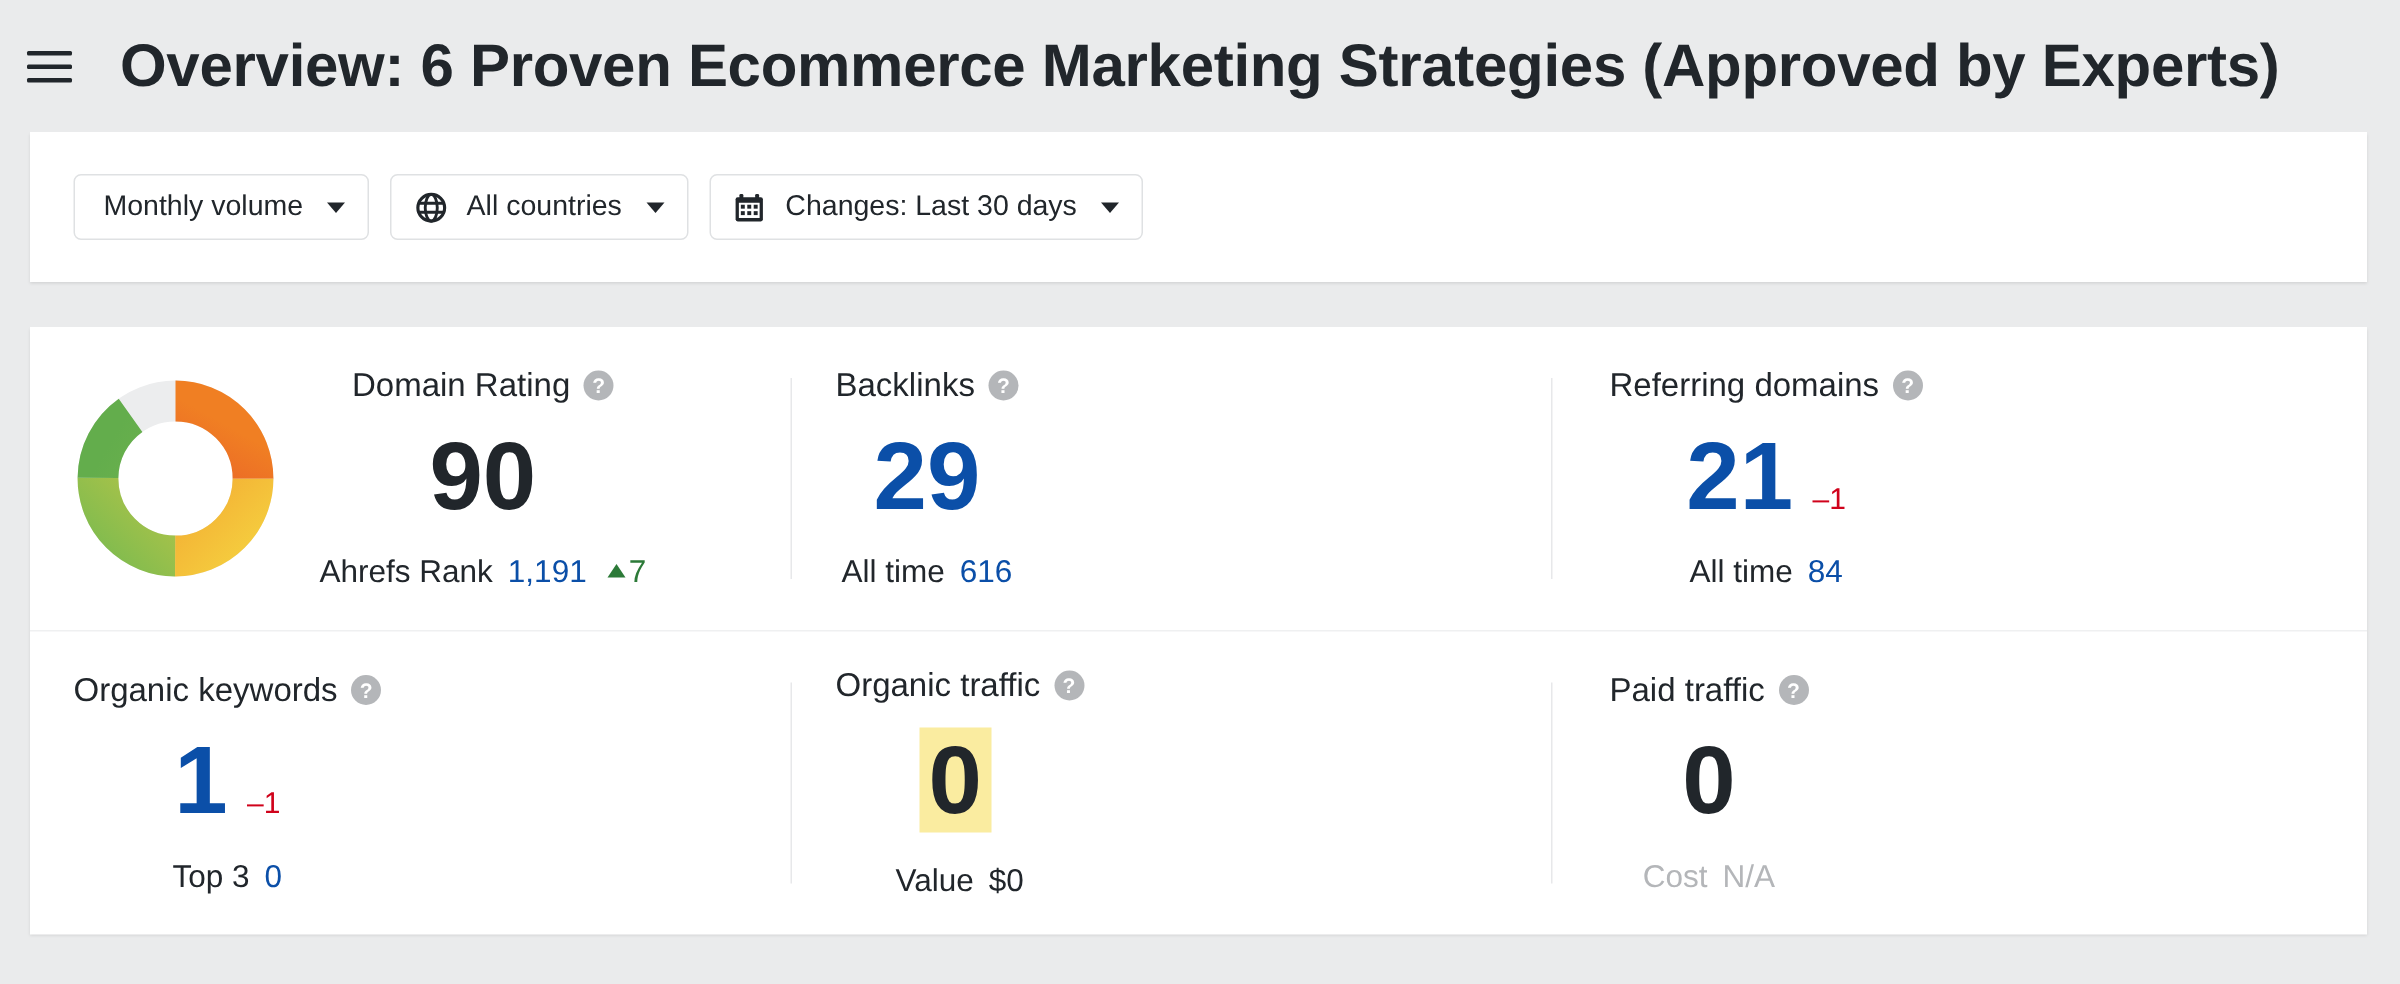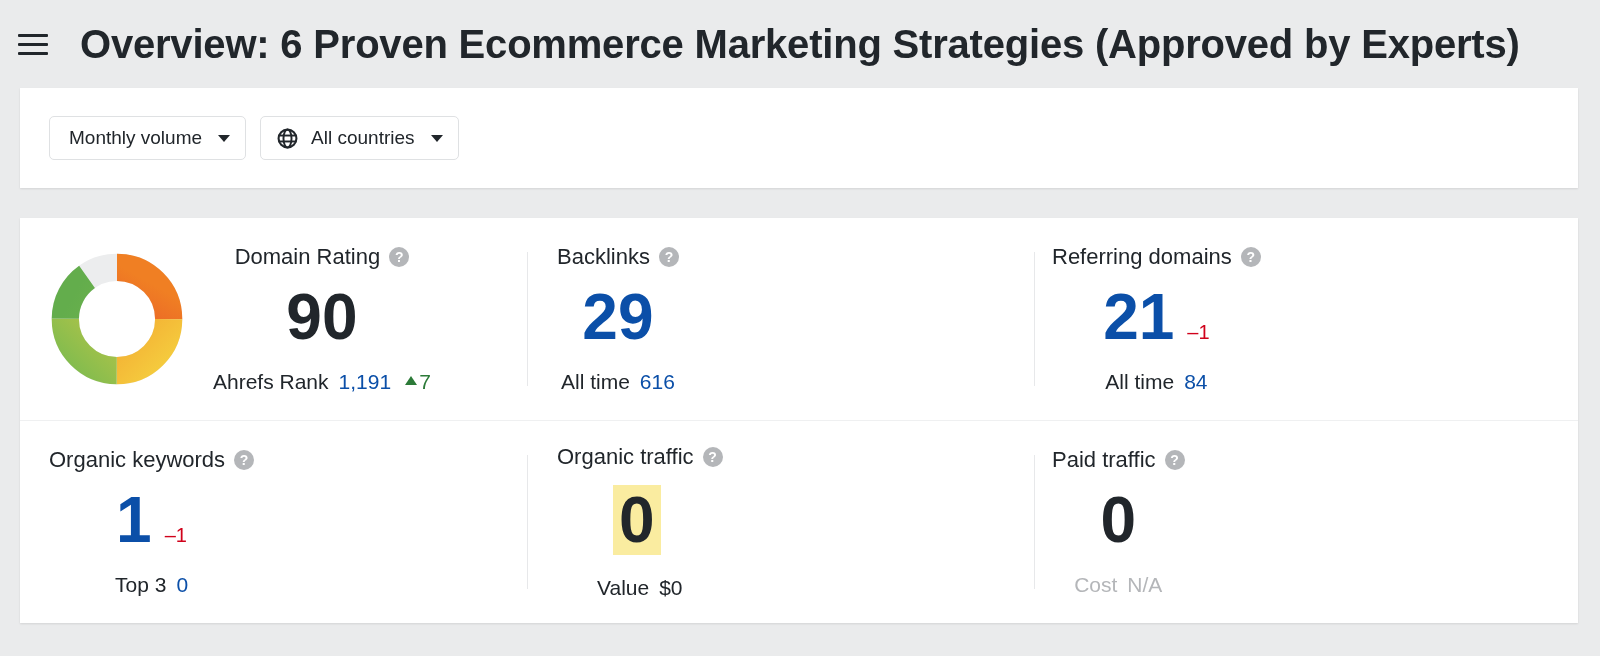--- a/index.html
+++ b/index.html
@@ -107,21 +107,21 @@
   }
   .metrics-row.top { border-bottom: 1px solid #eff0f1; }
   .metric {
     box-sizing: border-box;
     display: flex;
     align-items: center;
     position: relative;
   }
   .metric.col1 { width: 507px; padding-left: 29px; }
   .metric.col2 { width: 507px; padding-left: 30px; }
-  .metric.col3 { flex: 1; padding-left: 18px; }
+  .metric.col3 { flex: 1; padding-left: 39px; }
   .metric.col2::before, .metric.col3::before {
     content: "";
     position: absolute;
     left: 0; top: 34px; bottom: 34px;
     width: 1px;
     background: #e7e8ea;
   }
 
   .donut {
     width: 136px; height: 136px;
@@ -223,20 +223,38 @@
         <circle cx="12" cy="12" r="10.2" fill="none" stroke="#21262b" stroke-width="2.4"></circle>
         <ellipse cx="12" cy="12" rx="4.6" ry="10.2" fill="none" stroke="#21262b" stroke-width="2.2"></ellipse>
         <line x1="2" y1="8.6" x2="22" y2="8.6" stroke="#21262b" stroke-width="2.2"></line>
         <line x1="2" y1="15.4" x2="22" y2="15.4" stroke="#21262b" stroke-width="2.2"></line>
       </svg>
     </span>
     <span class="btn-label">All countries</span>
     <span class="caret"></span>
   </div>
 
+  <div class="filter-btn">
+    <span class="f-icon">
+      <svg width="21" height="21" viewBox="0 0 24 24" aria-hidden="true">
+        <rect x="4.5" y="1.5" width="3" height="3.5" rx="1" fill="#21262b"></rect>
+        <rect x="16.5" y="1.5" width="3" height="3.5" rx="1" fill="#21262b"></rect>
+        <rect x="1.6" y="4" width="20.8" height="18.4" rx="1.6" fill="#21262b"></rect>
+        <rect x="4.1" y="8.2" width="15.8" height="11.6" fill="#ffffff"></rect>
+        <rect x="5.6" y="9.7" width="3" height="3" fill="#21262b"></rect>
+        <rect x="10.5" y="9.7" width="3" height="3" fill="#21262b"></rect>
+        <rect x="15.4" y="9.7" width="3" height="3" fill="#21262b"></rect>
+        <rect x="5.6" y="14.6" width="3" height="3" fill="#21262b"></rect>
+        <rect x="10.5" y="14.6" width="3" height="3" fill="#21262b"></rect>
+        <rect x="15.4" y="14.6" width="3" height="3" fill="#21262b"></rect>
+      </svg>
+    </span>
+    <span class="btn-label">Changes: Last 30 days</span>
+    <span class="caret"></span>
+  </div>
 
 </div>
 
 <div class="spacer"></div>
 
 <div class="card metrics-card">
 
   <div class="metrics-row top">
 
     <div class="metric col1">

